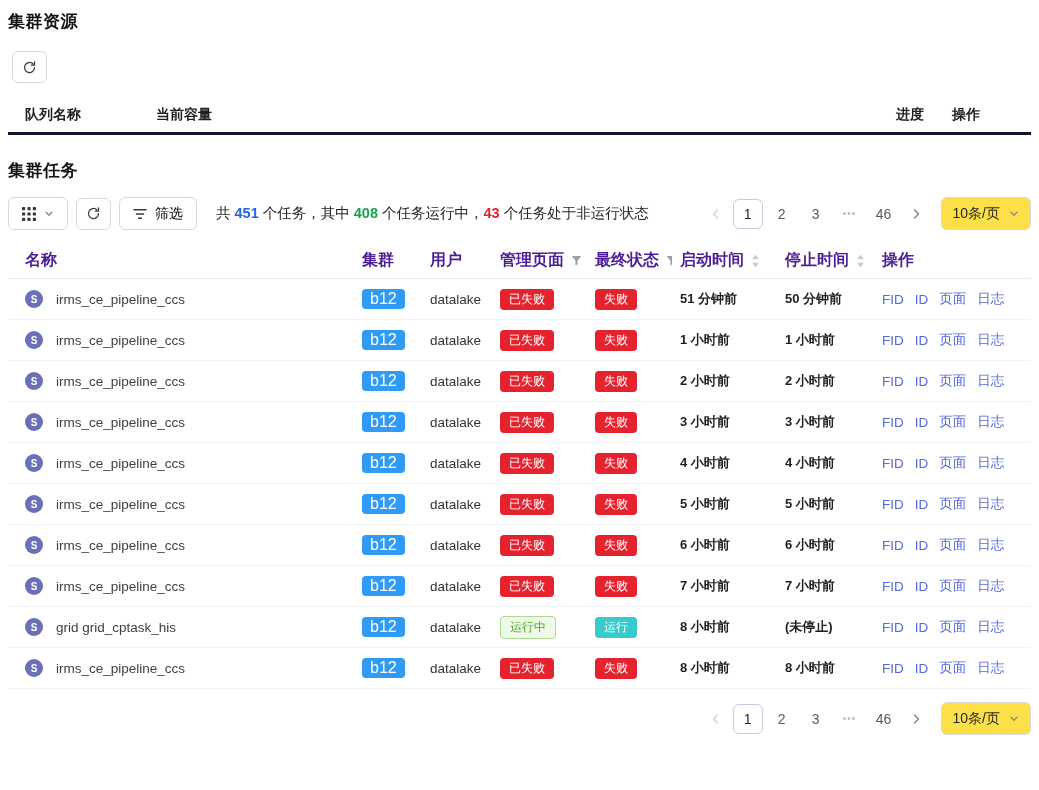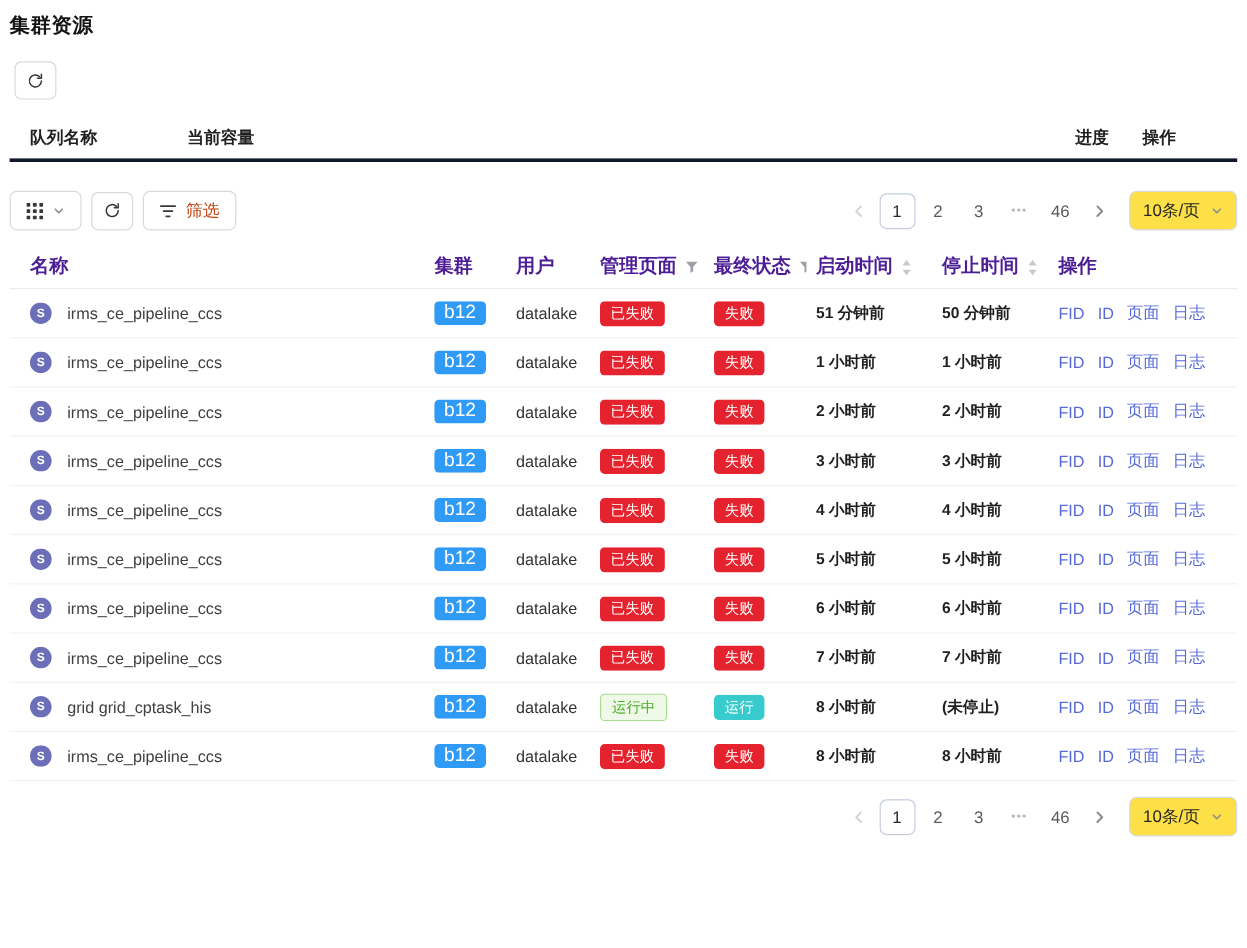--- a/index.html
+++ b/index.html
@@ -5,21 +5,21 @@
   *{box-sizing:border-box;margin:0;padding:0}
   html,body{width:1039px;height:790px;background:#fff;overflow:hidden;
     font-family:"Liberation Sans","DejaVu Sans",sans-serif;color:#333}
   .page{padding:10px 8px 0}
   .section-title{font-size:17px;font-weight:700;color:#141414;letter-spacing:.5px}
 
   
   .icon-btn{width:35px;height:32px;border:1px solid #d9d9d9;border-radius:6px;background:#fff;
     display:inline-flex;align-items:center;justify-content:center;cursor:pointer}
   .btn{height:33px;border:1px solid #d9d9d9;border-radius:6px;background:#fff;
-    display:inline-flex;align-items:center;gap:8px;padding:0 13px;font-size:14px;color:#c2410c;cursor:pointer}
+    display:inline-flex;align-items:center;gap:8px;padding:0 13px;font-size:14px;color:#000000;cursor:pointer}
   .svgwrap{display:inline-flex;align-items:center}
 
   
   .res-toolbar{margin:18px 4px 14px}
   .res-table .thead{display:grid;grid-template-columns:140px 1fr 64px 86px;align-items:center;
     height:38px;border-bottom:3px solid #0f172a;font-size:14px;font-weight:700;color:#1f1f1f}
   .res-table .trow{display:grid;grid-template-columns:140px 1fr 64px 86px;align-items:center;
     height:46px;border-bottom:1px solid #f0f0f0;font-size:13px;color:#333}
   .res-table .c1{padding-left:17px}
   .res-table .c3{padding-left:15px}
@@ -92,20 +92,21 @@
       <div class="thead">
         <div class="th c1">队列名称</div>
         <div class="th c2">当前容量</div>
         <div class="th c3">进度</div>
         <div class="th c4">操作</div>
       </div>
     </div>
   </section>
 
   <section class="tasks-sec">
+    <h2 class="section-title">集群任务</h2>
 
     <div class="tasks-toolbar">
       <button class="btn">
         <span class="svgwrap">
           <svg width="14" height="14" viewBox="0 0 14 14" fill="#383838">
               <rect x="0" y="0" width="3.2" height="3.2" rx="0.7"></rect>
               <rect x="5.4" y="0" width="3.2" height="3.2" rx="0.7"></rect>
               <rect x="10.8" y="0" width="3.2" height="3.2" rx="0.7"></rect>
               <rect x="0" y="5.4" width="3.2" height="3.2" rx="0.7"></rect>
               <rect x="5.4" y="5.4" width="3.2" height="3.2" rx="0.7"></rect>
@@ -135,20 +136,21 @@
         <span class="svgwrap">
           <svg width="14" height="12" viewBox="0 0 16 14" fill="none" stroke="#383838" stroke-width="1.7" stroke-linecap="round">
               <path d="M1 2h14"></path>
               <path d="M3.8 7h8.4"></path>
               <path d="M6.3 12h3.4"></path>
             </svg>
         </span>
         <span>筛选</span>
       </button>
 
+      <div class="summary"><span>共 </span><span class="num num-total">451</span><span> 个任务，其中 </span><span class="num num-running">408</span><span> 个任务运行中，</span><span class="num num-stopped">43</span><span> 个任务处于非运行状态</span></div>
 
       <div class="toolbar-right">
         <div class="pagination">
             <span class="pg-btn">
               <svg width="12" height="12" viewBox="0 0 12 12" fill="none" stroke="#d4d4d4" stroke-width="1.6" stroke-linecap="round" stroke-linejoin="round">
                 <polyline points="7.5,2 3.5,6 7.5,10"></polyline>
               </svg>
             </span>
             <span class="pg-item pg-current">1</span>
             <span class="pg-item">2</span>

